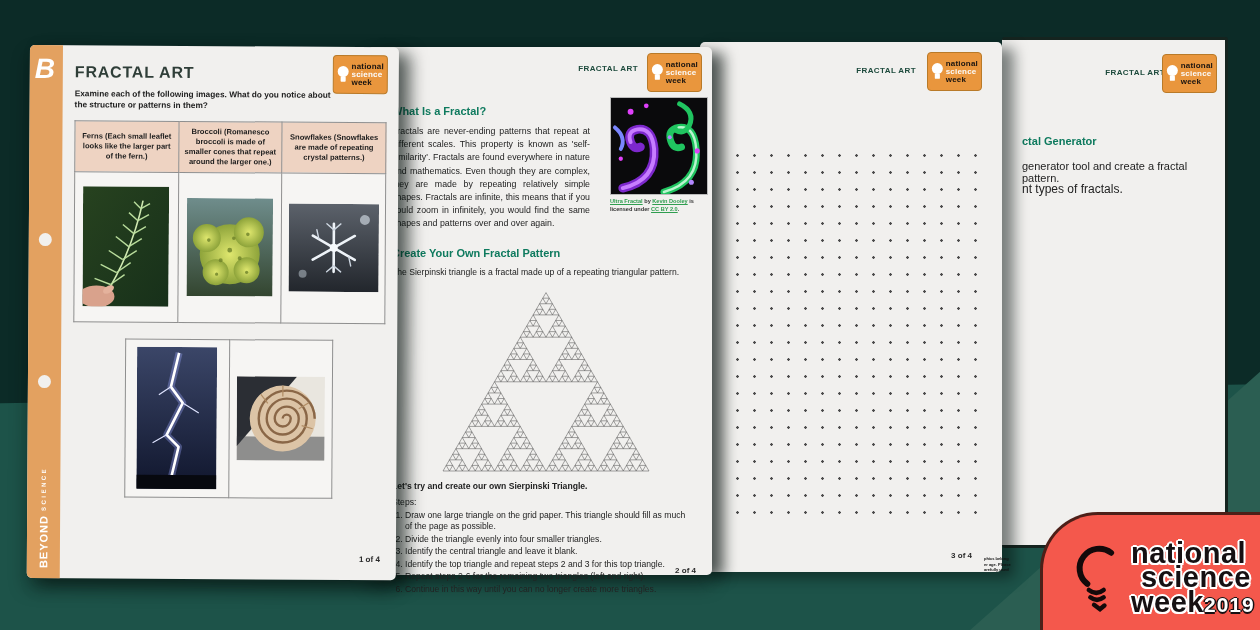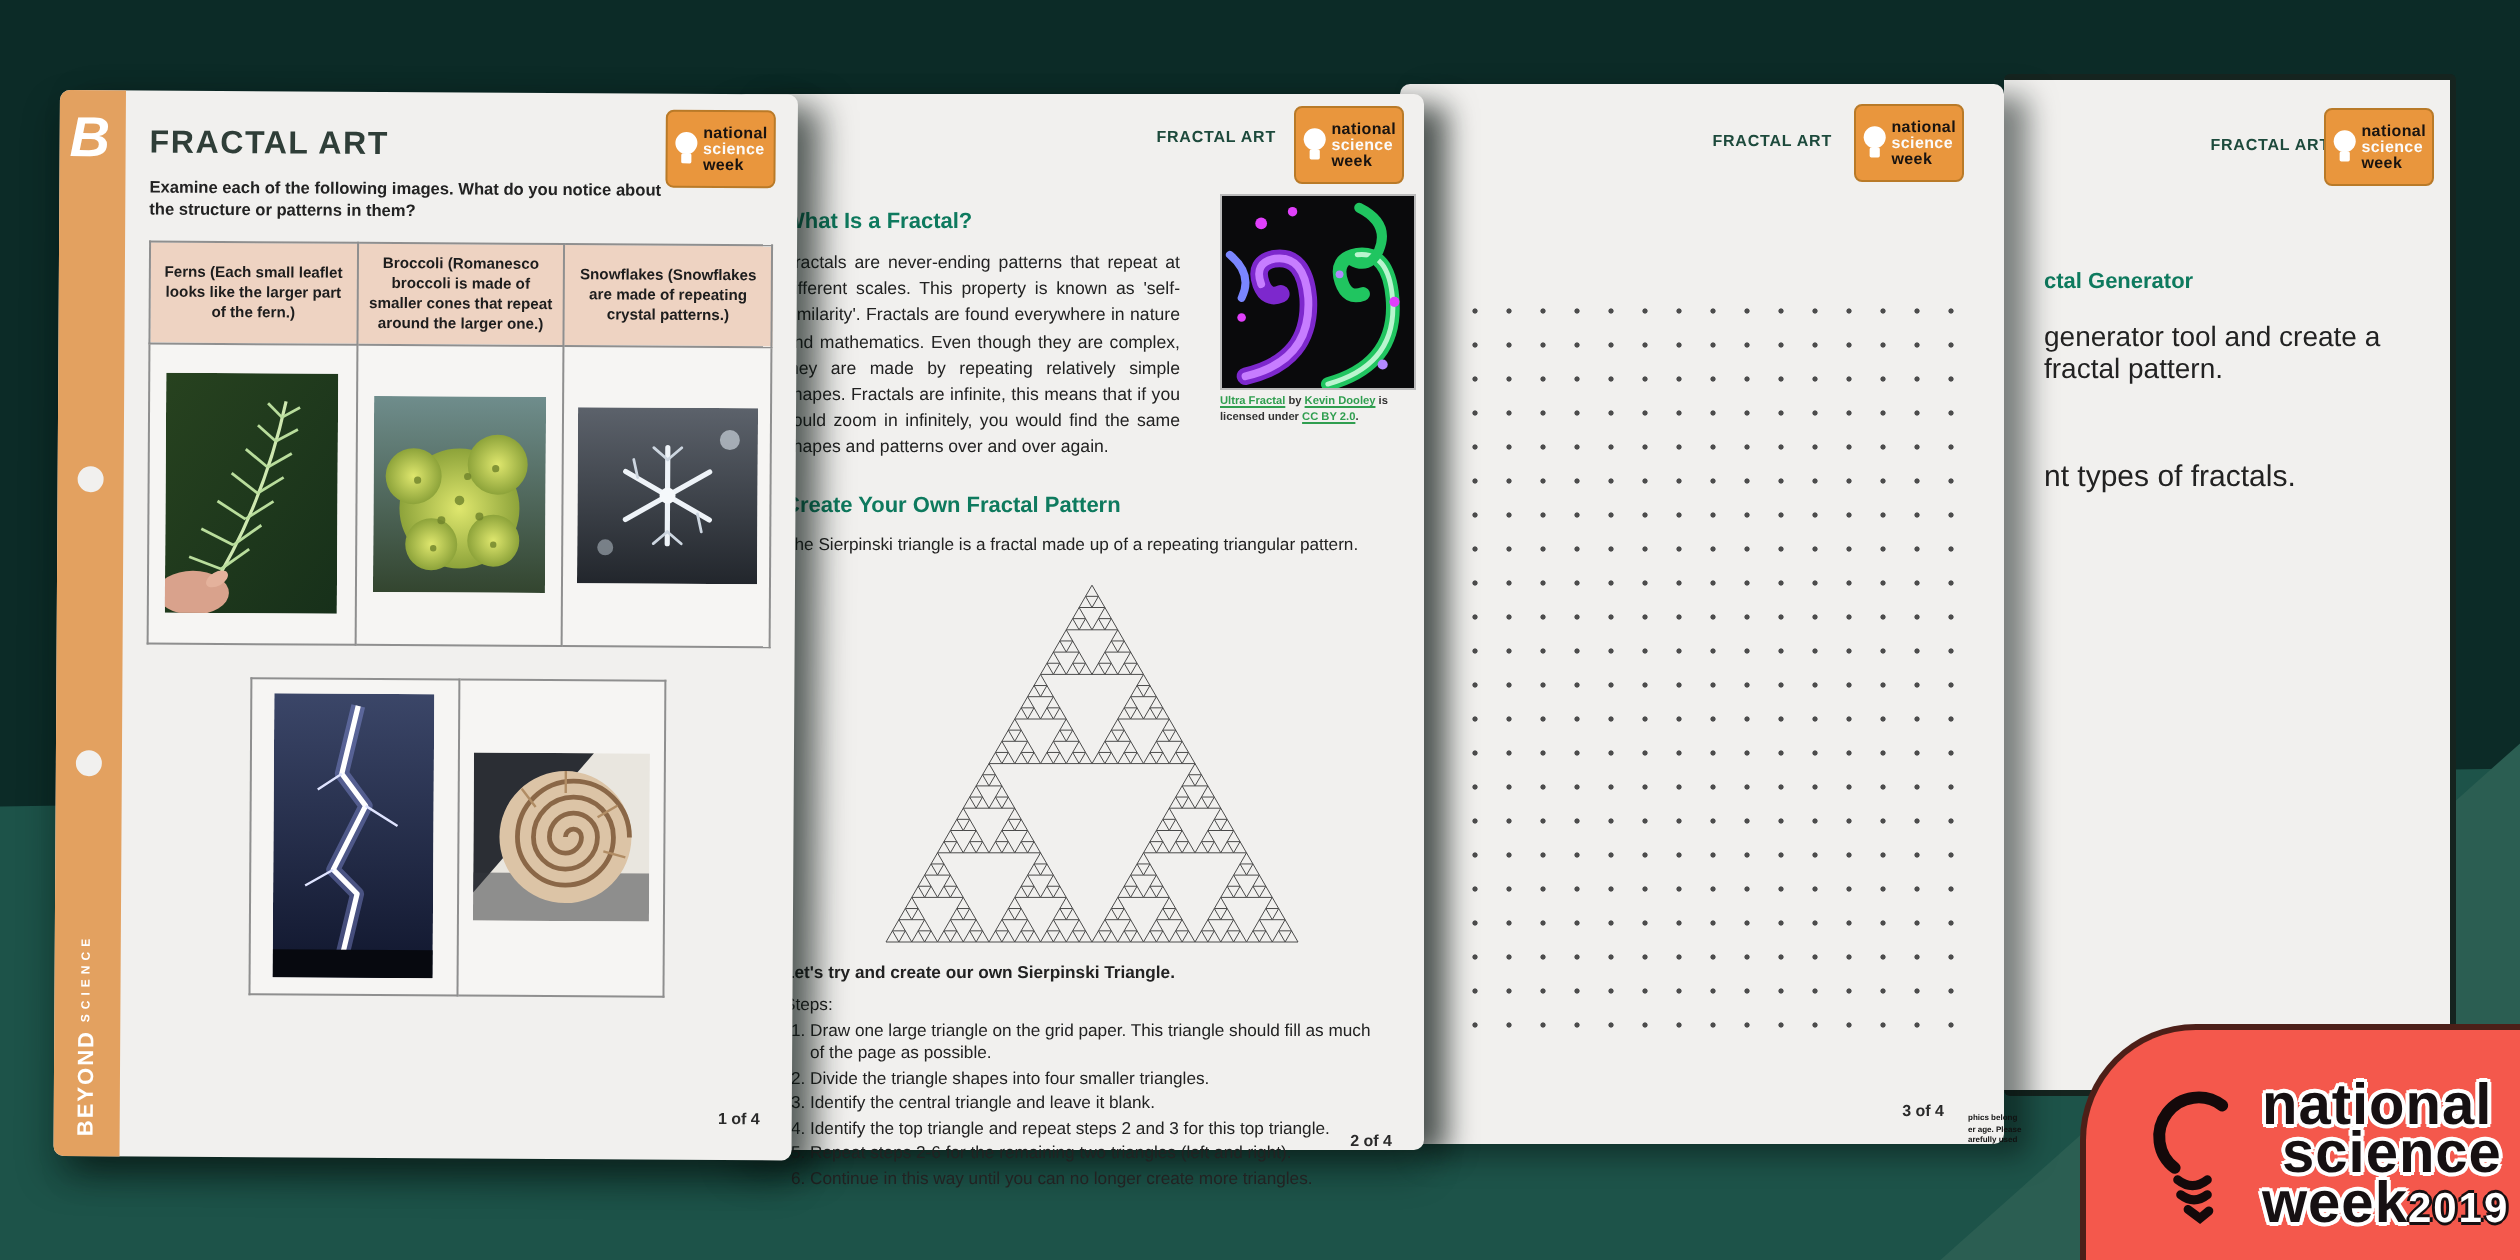--- a/index.html
+++ b/index.html
@@ -80,22 +80,22 @@
 
   
   .dotgrid { position:absolute; left:26px; right:14px; top:102px; bottom:44px;
              background-image:radial-gradient(circle,#4c4c4c 1.1px, transparent 1.5px);
              background-size:17px 17px; background-position:3px 3px; }
   .fine-print { position:absolute; right:-16px; bottom:0; width:34px; font-size:4px;
                 color:#111; line-height:1.3; font-weight:700; }
 
   
   .p4-h { position:absolute; left:20px; top:95px; font-size:11px; }
-  .p4-l1 { position:absolute; left:20px; top:120px; font-size:14px; color:#222; }
-  .p4-l2 { position:absolute; left:20px; top:142px; font-size:15px; color:#222;margin-top:48px; }
+  .p4-l1 { position:absolute; left:20px; top:120px; font-size:11px; color:#222; }
+  .p4-l2 { position:absolute; left:20px; top:142px; font-size:12px; color:#222; }
 
   
   .badge { position:absolute; left:1040px; top:512px; width:230px; height:128px; z-index:50;
            background:#f4584c; border-top-left-radius:58px;
            border-top:3px solid rgba(35,18,12,.8); border-left:3px solid rgba(35,18,12,.8);
            display:flex; align-items:center; padding-left:28px; gap:8px; }
   .badge-txt { font-weight:800; font-size:29px; line-height:.83; color:#161012;
                letter-spacing:.5px;
                text-shadow:-2px 0 #fff,2px 0 #fff,0 -2px #fff,0 2px #fff,
                            -1.5px -1.5px #fff,1.5px 1.5px #fff,-1.5px 1.5px #fff,1.5px -1.5px #fff; }
@@ -189,21 +189,21 @@
       <div class="p2-para">Fractals are never-ending patterns that repeat at different scales. This property is known as 'self-similarity'. Fractals are found everywhere in nature and mathematics. Even though they are complex, they are made by repeating relatively simple shapes. Fractals are infinite, this means that if you could zoom in infinitely, you would find the same shapes and patterns over and over again.</div>
       <div class="p2-h2 h-teal">Create Your Own Fractal Pattern</div>
       <div class="p2-sier-text">The Sierpinski triangle is a fractal made up of a repeating triangular pattern.</div>
       <svg class="sier-svg" width="212" height="188" viewBox="0 0 212 188">
         <path fill="none" stroke="#4a4a4a" stroke-width="0.5" d="M3.00 184.00L9.44 184.00L6.22 178.42ZM9.44 184.00L15.88 184.00L12.66 178.42ZM6.22 178.42L12.66 178.42L9.44 172.85ZM15.88 184.00L22.31 184.00L19.09 178.42ZM22.31 184.00L28.75 184.00L25.53 178.42ZM19.09 178.42L25.53 178.42L22.31 172.85ZM9.44 172.85L15.88 172.85L12.66 167.27ZM15.88 172.85L22.31 172.85L19.09 167.27ZM12.66 167.27L19.09 167.27L15.88 161.70ZM28.75 184.00L35.19 184.00L31.97 178.42ZM35.19 184.00L41.63 184.00L38.41 178.42ZM31.97 178.42L38.41 178.42L35.19 172.85ZM41.63 184.00L48.06 184.00L44.84 178.42ZM48.06 184.00L54.50 184.00L51.28 178.42ZM44.84 178.42L51.28 178.42L48.06 172.85ZM35.19 172.85L41.63 172.85L38.41 167.27ZM41.63 172.85L48.06 172.85L44.84 167.27ZM38.41 167.27L44.84 167.27L41.63 161.70ZM15.88 161.70L22.31 161.70L19.09 156.12ZM22.31 161.70L28.75 161.70L25.53 156.12ZM19.09 156.12L25.53 156.12L22.31 150.55ZM28.75 161.70L35.19 161.70L31.97 156.12ZM35.19 161.70L41.63 161.70L38.41 156.12ZM31.97 156.12L38.41 156.12L35.19 150.55ZM22.31 150.55L28.75 150.55L25.53 144.97ZM28.75 150.55L35.19 150.55L31.97 144.97ZM25.53 144.97L31.97 144.97L28.75 139.40ZM54.50 184.00L60.94 184.00L57.72 178.42ZM60.94 184.00L67.38 184.00L64.16 178.42ZM57.72 178.42L64.16 178.42L60.94 172.85ZM67.38 184.00L73.81 184.00L70.59 178.42ZM73.81 184.00L80.25 184.00L77.03 178.42ZM70.59 178.42L77.03 178.42L73.81 172.85ZM60.94 172.85L67.38 172.85L64.16 167.27ZM67.38 172.85L73.81 172.85L70.59 167.27ZM64.16 167.27L70.59 167.27L67.38 161.70ZM80.25 184.00L86.69 184.00L83.47 178.42ZM86.69 184.00L93.13 184.00L89.91 178.42ZM83.47 178.42L89.91 178.42L86.69 172.85ZM93.13 184.00L99.56 184.00L96.34 178.42ZM99.56 184.00L106.00 184.00L102.78 178.42ZM96.34 178.42L102.78 178.42L99.56 172.85ZM86.69 172.85L93.13 172.85L89.91 167.27ZM93.13 172.85L99.56 172.85L96.34 167.27ZM89.91 167.27L96.34 167.27L93.13 161.70ZM67.38 161.70L73.81 161.70L70.59 156.12ZM73.81 161.70L80.25 161.70L77.03 156.12ZM70.59 156.12L77.03 156.12L73.81 150.55ZM80.25 161.70L86.69 161.70L83.47 156.12ZM86.69 161.70L93.13 161.70L89.91 156.12ZM83.47 156.12L89.91 156.12L86.69 150.55ZM73.81 150.55L80.25 150.55L77.03 144.97ZM80.25 150.55L86.69 150.55L83.47 144.97ZM77.03 144.97L83.47 144.97L80.25 139.40ZM28.75 139.40L35.19 139.40L31.97 133.82ZM35.19 139.40L41.63 139.40L38.41 133.82ZM31.97 133.82L38.41 133.82L35.19 128.25ZM41.63 139.40L48.06 139.40L44.84 133.82ZM48.06 139.40L54.50 139.40L51.28 133.82ZM44.84 133.82L51.28 133.82L48.06 128.25ZM35.19 128.25L41.63 128.25L38.41 122.67ZM41.63 128.25L48.06 128.25L44.84 122.67ZM38.41 122.67L44.84 122.67L41.63 117.10ZM54.50 139.40L60.94 139.40L57.72 133.82ZM60.94 139.40L67.38 139.40L64.16 133.82ZM57.72 133.82L64.16 133.82L60.94 128.25ZM67.38 139.40L73.81 139.40L70.59 133.82ZM73.81 139.40L80.25 139.40L77.03 133.82ZM70.59 133.82L77.03 133.82L73.81 128.25ZM60.94 128.25L67.38 128.25L64.16 122.67ZM67.38 128.25L73.81 128.25L70.59 122.67ZM64.16 122.67L70.59 122.67L67.38 117.10ZM41.63 117.10L48.06 117.10L44.84 111.52ZM48.06 117.10L54.50 117.10L51.28 111.52ZM44.84 111.52L51.28 111.52L48.06 105.95ZM54.50 117.10L60.94 117.10L57.72 111.52ZM60.94 117.10L67.38 117.10L64.16 111.52ZM57.72 111.52L64.16 111.52L60.94 105.95ZM48.06 105.95L54.50 105.95L51.28 100.37ZM54.50 105.95L60.94 105.95L57.72 100.37ZM51.28 100.37L57.72 100.37L54.50 94.80ZM106.00 184.00L112.44 184.00L109.22 178.42ZM112.44 184.00L118.88 184.00L115.66 178.42ZM109.22 178.42L115.66 178.42L112.44 172.85ZM118.88 184.00L125.31 184.00L122.09 178.42ZM125.31 184.00L131.75 184.00L128.53 178.42ZM122.09 178.42L128.53 178.42L125.31 172.85ZM112.44 172.85L118.88 172.85L115.66 167.27ZM118.88 172.85L125.31 172.85L122.09 167.27ZM115.66 167.27L122.09 167.27L118.88 161.70ZM131.75 184.00L138.19 184.00L134.97 178.42ZM138.19 184.00L144.63 184.00L141.41 178.42ZM134.97 178.42L141.41 178.42L138.19 172.85ZM144.63 184.00L151.06 184.00L147.84 178.42ZM151.06 184.00L157.50 184.00L154.28 178.42ZM147.84 178.42L154.28 178.42L151.06 172.85ZM138.19 172.85L144.63 172.85L141.41 167.27ZM144.63 172.85L151.06 172.85L147.84 167.27ZM141.41 167.27L147.84 167.27L144.63 161.70ZM118.88 161.70L125.31 161.70L122.09 156.12ZM125.31 161.70L131.75 161.70L128.53 156.12ZM122.09 156.12L128.53 156.12L125.31 150.55ZM131.75 161.70L138.19 161.70L134.97 156.12ZM138.19 161.70L144.63 161.70L141.41 156.12ZM134.97 156.12L141.41 156.12L138.19 150.55ZM125.31 150.55L131.75 150.55L128.53 144.97ZM131.75 150.55L138.19 150.55L134.97 144.97ZM128.53 144.97L134.97 144.97L131.75 139.40ZM157.50 184.00L163.94 184.00L160.72 178.42ZM163.94 184.00L170.38 184.00L167.16 178.42ZM160.72 178.42L167.16 178.42L163.94 172.85ZM170.38 184.00L176.81 184.00L173.59 178.42ZM176.81 184.00L183.25 184.00L180.03 178.42ZM173.59 178.42L180.03 178.42L176.81 172.85ZM163.94 172.85L170.38 172.85L167.16 167.27ZM170.38 172.85L176.81 172.85L173.59 167.27ZM167.16 167.27L173.59 167.27L170.38 161.70ZM183.25 184.00L189.69 184.00L186.47 178.42ZM189.69 184.00L196.13 184.00L192.91 178.42ZM186.47 178.42L192.91 178.42L189.69 172.85ZM196.13 184.00L202.56 184.00L199.34 178.42ZM202.56 184.00L209.00 184.00L205.78 178.42ZM199.34 178.42L205.78 178.42L202.56 172.85ZM189.69 172.85L196.13 172.85L192.91 167.27ZM196.13 172.85L202.56 172.85L199.34 167.27ZM192.91 167.27L199.34 167.27L196.13 161.70ZM170.38 161.70L176.81 161.70L173.59 156.12ZM176.81 161.70L183.25 161.70L180.03 156.12ZM173.59 156.12L180.03 156.12L176.81 150.55ZM183.25 161.70L189.69 161.70L186.47 156.12ZM189.69 161.70L196.13 161.70L192.91 156.12ZM186.47 156.12L192.91 156.12L189.69 150.55ZM176.81 150.55L183.25 150.55L180.03 144.97ZM183.25 150.55L189.69 150.55L186.47 144.97ZM180.03 144.97L186.47 144.97L183.25 139.40ZM131.75 139.40L138.19 139.40L134.97 133.82ZM138.19 139.40L144.63 139.40L141.41 133.82ZM134.97 133.82L141.41 133.82L138.19 128.25ZM144.63 139.40L151.06 139.40L147.84 133.82ZM151.06 139.40L157.50 139.40L154.28 133.82ZM147.84 133.82L154.28 133.82L151.06 128.25ZM138.19 128.25L144.63 128.25L141.41 122.67ZM144.63 128.25L151.06 128.25L147.84 122.67ZM141.41 122.67L147.84 122.67L144.63 117.10ZM157.50 139.40L163.94 139.40L160.72 133.82ZM163.94 139.40L170.38 139.40L167.16 133.82ZM160.72 133.82L167.16 133.82L163.94 128.25ZM170.38 139.40L176.81 139.40L173.59 133.82ZM176.81 139.40L183.25 139.40L180.03 133.82ZM173.59 133.82L180.03 133.82L176.81 128.25ZM163.94 128.25L170.38 128.25L167.16 122.67ZM170.38 128.25L176.81 128.25L173.59 122.67ZM167.16 122.67L173.59 122.67L170.38 117.10ZM144.63 117.10L151.06 117.10L147.84 111.52ZM151.06 117.10L157.50 117.10L154.28 111.52ZM147.84 111.52L154.28 111.52L151.06 105.95ZM157.50 117.10L163.94 117.10L160.72 111.52ZM163.94 117.10L170.38 117.10L167.16 111.52ZM160.72 111.52L167.16 111.52L163.94 105.95ZM151.06 105.95L157.50 105.95L154.28 100.37ZM157.50 105.95L163.94 105.95L160.72 100.37ZM154.28 100.37L160.72 100.37L157.50 94.80ZM54.50 94.80L60.94 94.80L57.72 89.22ZM60.94 94.80L67.38 94.80L64.16 89.22ZM57.72 89.22L64.16 89.22L60.94 83.65ZM67.38 94.80L73.81 94.80L70.59 89.22ZM73.81 94.80L80.25 94.80L77.03 89.22ZM70.59 89.22L77.03 89.22L73.81 83.65ZM60.94 83.65L67.38 83.65L64.16 78.07ZM67.38 83.65L73.81 83.65L70.59 78.07ZM64.16 78.07L70.59 78.07L67.38 72.50ZM80.25 94.80L86.69 94.80L83.47 89.22ZM86.69 94.80L93.13 94.80L89.91 89.22ZM83.47 89.22L89.91 89.22L86.69 83.65ZM93.13 94.80L99.56 94.80L96.34 89.22ZM99.56 94.80L106.00 94.80L102.78 89.22ZM96.34 89.22L102.78 89.22L99.56 83.65ZM86.69 83.65L93.13 83.65L89.91 78.07ZM93.13 83.65L99.56 83.65L96.34 78.07ZM89.91 78.07L96.34 78.07L93.13 72.50ZM67.38 72.50L73.81 72.50L70.59 66.92ZM73.81 72.50L80.25 72.50L77.03 66.92ZM70.59 66.92L77.03 66.92L73.81 61.35ZM80.25 72.50L86.69 72.50L83.47 66.92ZM86.69 72.50L93.13 72.50L89.91 66.92ZM83.47 66.92L89.91 66.92L86.69 61.35ZM73.81 61.35L80.25 61.35L77.03 55.77ZM80.25 61.35L86.69 61.35L83.47 55.77ZM77.03 55.77L83.47 55.77L80.25 50.20ZM106.00 94.80L112.44 94.80L109.22 89.22ZM112.44 94.80L118.88 94.80L115.66 89.22ZM109.22 89.22L115.66 89.22L112.44 83.65ZM118.88 94.80L125.31 94.80L122.09 89.22ZM125.31 94.80L131.75 94.80L128.53 89.22ZM122.09 89.22L128.53 89.22L125.31 83.65ZM112.44 83.65L118.88 83.65L115.66 78.07ZM118.88 83.65L125.31 83.65L122.09 78.07ZM115.66 78.07L122.09 78.07L118.88 72.50ZM131.75 94.80L138.19 94.80L134.97 89.22ZM138.19 94.80L144.63 94.80L141.41 89.22ZM134.97 89.22L141.41 89.22L138.19 83.65ZM144.63 94.80L151.06 94.80L147.84 89.22ZM151.06 94.80L157.50 94.80L154.28 89.22ZM147.84 89.22L154.28 89.22L151.06 83.65ZM138.19 83.65L144.63 83.65L141.41 78.07ZM144.63 83.65L151.06 83.65L147.84 78.07ZM141.41 78.07L147.84 78.07L144.63 72.50ZM118.88 72.50L125.31 72.50L122.09 66.92ZM125.31 72.50L131.75 72.50L128.53 66.92ZM122.09 66.92L128.53 66.92L125.31 61.35ZM131.75 72.50L138.19 72.50L134.97 66.92ZM138.19 72.50L144.63 72.50L141.41 66.92ZM134.97 66.92L141.41 66.92L138.19 61.35ZM125.31 61.35L131.75 61.35L128.53 55.77ZM131.75 61.35L138.19 61.35L134.97 55.77ZM128.53 55.77L134.97 55.77L131.75 50.20ZM80.25 50.20L86.69 50.20L83.47 44.62ZM86.69 50.20L93.13 50.20L89.91 44.62ZM83.47 44.62L89.91 44.62L86.69 39.05ZM93.13 50.20L99.56 50.20L96.34 44.62ZM99.56 50.20L106.00 50.20L102.78 44.62ZM96.34 44.62L102.78 44.62L99.56 39.05ZM86.69 39.05L93.13 39.05L89.91 33.47ZM93.13 39.05L99.56 39.05L96.34 33.47ZM89.91 33.47L96.34 33.47L93.13 27.90ZM106.00 50.20L112.44 50.20L109.22 44.62ZM112.44 50.20L118.88 50.20L115.66 44.62ZM109.22 44.62L115.66 44.62L112.44 39.05ZM118.88 50.20L125.31 50.20L122.09 44.62ZM125.31 50.20L131.75 50.20L128.53 44.62ZM122.09 44.62L128.53 44.62L125.31 39.05ZM112.44 39.05L118.88 39.05L115.66 33.47ZM118.88 39.05L125.31 39.05L122.09 33.47ZM115.66 33.47L122.09 33.47L118.88 27.90ZM93.13 27.90L99.56 27.90L96.34 22.32ZM99.56 27.90L106.00 27.90L102.78 22.32ZM96.34 22.32L102.78 22.32L99.56 16.75ZM106.00 27.90L112.44 27.90L109.22 22.32ZM112.44 27.90L118.88 27.90L115.66 22.32ZM109.22 22.32L115.66 22.32L112.44 16.75ZM99.56 16.75L106.00 16.75L102.78 11.17ZM106.00 16.75L112.44 16.75L109.22 11.17ZM102.78 11.17L109.22 11.17L106.00 5.60Z"></path>
       </svg>
       <div class="p2-try">Let's try and create our own Sierpinski Triangle.</div>
       <div class="p2-steps-label">Steps:</div>
       <ol class="p2-list">
         <li>Draw one large triangle on the grid paper. This triangle should fill as much of the page as possible.</li>
-        <li>Divide the triangle shapes into four smaller triangles.</li>
+        <li>Divide the triangle evenly into four smaller triangles.</li>
         <li>Identify the central triangle and leave it blank.</li>
         <li>Identify the top triangle and repeat steps 2 and 3 for this top triangle.</li>
         <li>Repeat steps 2-6 for the remaining two triangles (left and right).</li>
         <li>Continue in this way until you can no longer create more triangles.</li>
       </ol>
     </div>
     <span class="pg-num" style="right:16px; bottom:0;">2 of 4</span>
   </div>
 
   <div class="sheet sheet1">

